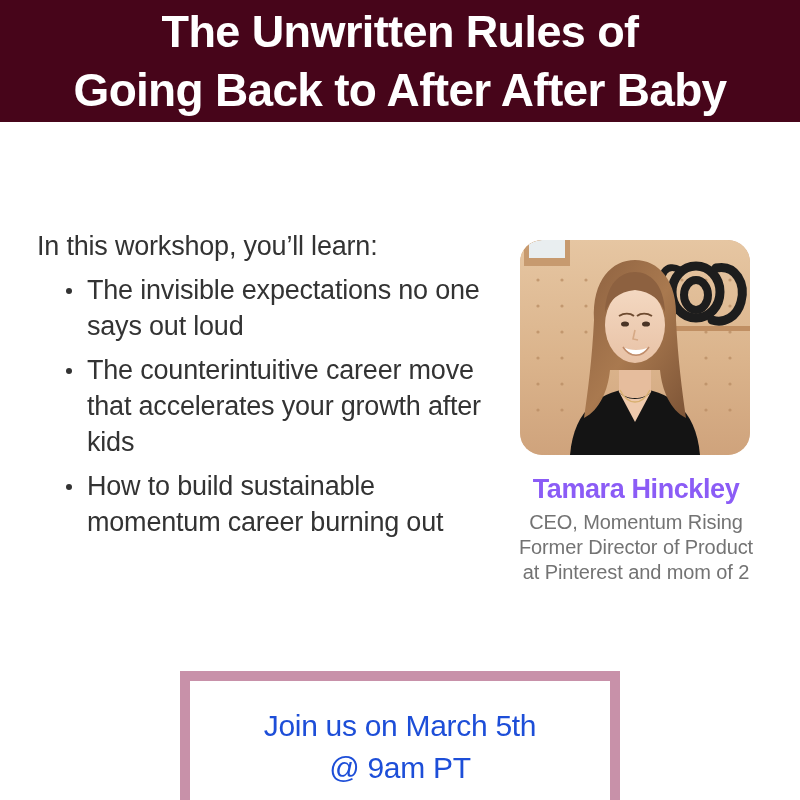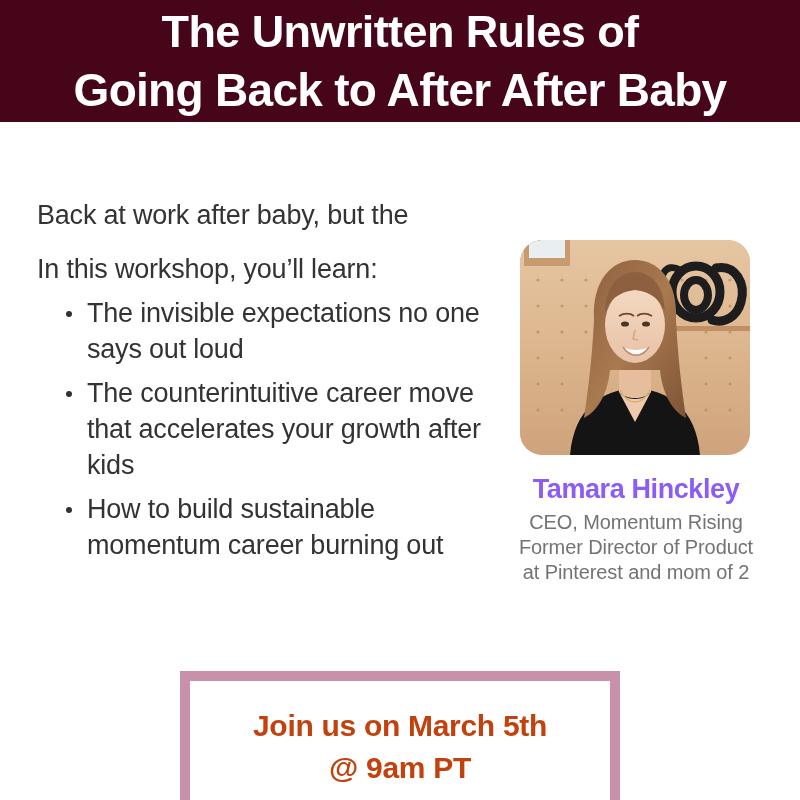--- a/index.html
+++ b/index.html
@@ -72,21 +72,21 @@
     line-height: 35px;
     letter-spacing: -0.2px;
   }
   .lede-line { display: block; }
 
   .learn-intro {
     color: #333333;
     font-size: 27px;
     line-height: 35px;
     letter-spacing: -0.2px;
-    margin-top: 19px;
+    margin-top: 31px;
   }
 
   .bullets {
     margin: 0;
     padding: 0 0 0 42px;
     list-style: none;
     color: #333333;
     font-size: 27px;
     line-height: 36px;
     letter-spacing: -0.2px;
@@ -161,23 +161,23 @@
     border: 10px solid #c891a9;
     background: #ffffff;
     box-sizing: border-box;
     display: flex;
     flex-direction: column;
     align-items: center;
     justify-content: flex-start;
     padding-top: 24px;
   }
   .cta-line {
-    color: #c2410c;
+    color: #1d4ed8;
     font-size: 30px;
-    font-weight: bold;
+    font-weight: normal;
     line-height: 42px;
     letter-spacing: -0.3px;
     text-align: center;
     white-space: nowrap;
   }
 </style>
 </head>
 <body>
 
 <div class="poster">
@@ -185,21 +185,20 @@
   <div class="header-band">
     <div class="header-title-line line1">The Unwritten Rules of</div>
     <div class="header-title-line line2">Going Back to After After Baby</div>
   </div>
 
   <div class="body-area">
 
     <div class="copy-col">
 
       <div class="lede">
-        <span class="lede-line">Back at work after baby, but the</span>
       </div>
 
       <div class="learn-intro">In this workshop, you’ll learn:</div>
 
       <ul class="bullets">
         <li>The invisible expectations no one says out loud</li>
         <li>The counterintuitive career move that accelerates your growth after kids</li>
         <li>How to build sustainable momentum career burning out</li>
       </ul>
     </div>

